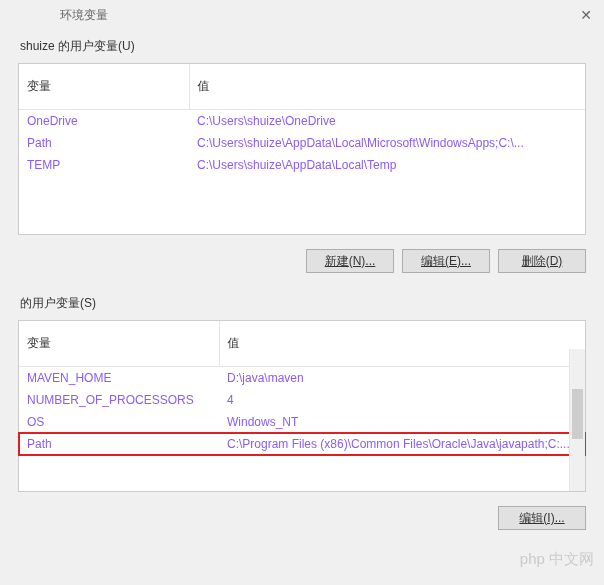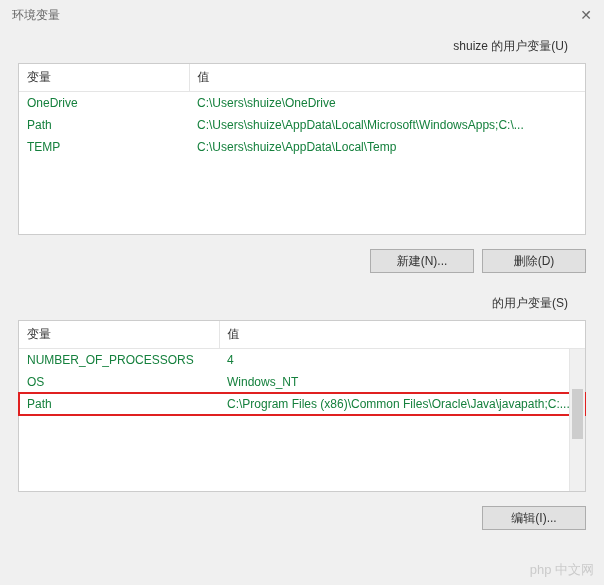--- a/index.html
+++ b/index.html
@@ -24,106 +24,107 @@
       height: 30px;
       display: flex;
       align-items: center;
       justify-content: space-between;
       padding: 0 12px;
       color: #666;
       background: #f0f0f0;
     }
     .title-bar .title {
       font-size: 12px;
+      margin-left: 48px;
     }
     .group-label {
       padding: 8px 36px 8px 20px;
       color: #333;
-      text-align: right;
     }
     .table-container {
       margin: 0 18px;
       border: 1px solid #ccc;
       background: #fff;
       position: relative;
     }
     .table-container.user {
       height: 172px;
     }
     .table-container.system {
       height: 172px;
     }
     table {
       width: 100%;
       border-collapse: collapse;
       table-layout: fixed;
     }
     th {
       text-align: left;
-      padding: 5px 8px;
+      padding: 14px 8px;
       font-weight: normal;
       border-bottom: 1px solid #e5e5e5;
       border-right: 1px solid #e5e5e5;
       color: #333;
       background: #fff;
     }
     th:last-child {
       border-right: none;
     }
     td {
       padding: 4px 8px;
-      color: #15803d;
+      color: #8b5cf6;
       white-space: nowrap;
       overflow: hidden;
       text-overflow: ellipsis;
     }
     tr.highlighted {
       outline: 2px solid #e02020;
       outline-offset: -1px;
     }
     col.var-col {
       width: 170px;
     }
     .button-row {
       display: flex;
       justify-content: flex-end;
       gap: 8px;
       padding: 14px 18px 14px 18px;
     }
     button {
-      width: 104px;
+      width: 88px;
       height: 24px;
       background: #e1e1e1;
       border: 1px solid #adadad;
       color: #333;
       cursor: pointer;
       font-size: 12px;
       padding: 0;
+      text-decoration: underline;
     }
     .scrollbar {
       position: absolute;
       right: 0;
       top: 28px;
       bottom: 0;
       width: 16px;
       background: #f0f0f0;
       border-left: 1px solid #e5e5e5;
     }
     .scrollbar-thumb {
       position: absolute;
       left: 2px;
       right: 2px;
       background: #cdcdcd;
     }
     .watermark {
       position: absolute;
       right: 10px;
-      bottom: 6px;
+      bottom: 16px;
       color: #bbb;
-      font-size: 13px;
+      font-size: 15px;
       opacity: 0.7;
       pointer-events: none;
     }
   </style>
 </head>
 <body>
 
 <div class="dialog">
   <div class="title-bar">
     <span class="title">环境变量</span>
@@ -154,38 +155,43 @@
           </tr>
           <tr>
             <td>TEMP</td>
             <td>C:\Users\shuize\AppData\Local\Temp</td>
           </tr>
         </tbody>
     </table>
   </div>
   <div class="button-row">
     <button>新建(N)...</button>
+    <button>编辑(E)...</button>
     <button>删除(D)</button>
   </div>
 
   <div class="group-label">的用户变量(S)</div>
   <div class="table-container system">
     <table>
       <colgroup>
           <col class="var-col" style="width:200px;">
           <col>
         </colgroup>
       <thead>
         <tr>
           <th>变量</th>
           <th>值</th>
         </tr>
       </thead>
       <tbody id="system-tbody">
           <tr>
+            <td>MAVEN_HOME</td>
+            <td>D:\java\maven</td>
+          </tr>
+          <tr>
             <td>NUMBER_OF_PROCESSORS</td>
             <td>4</td>
           </tr>
           <tr>
             <td>OS</td>
             <td>Windows_NT</td>
           </tr>
           <tr class="highlighted">
             <td>Path</td>
             <td>C:\Program Files (x86)\Common Files\Oracle\Java\javapath;C:...</td>

